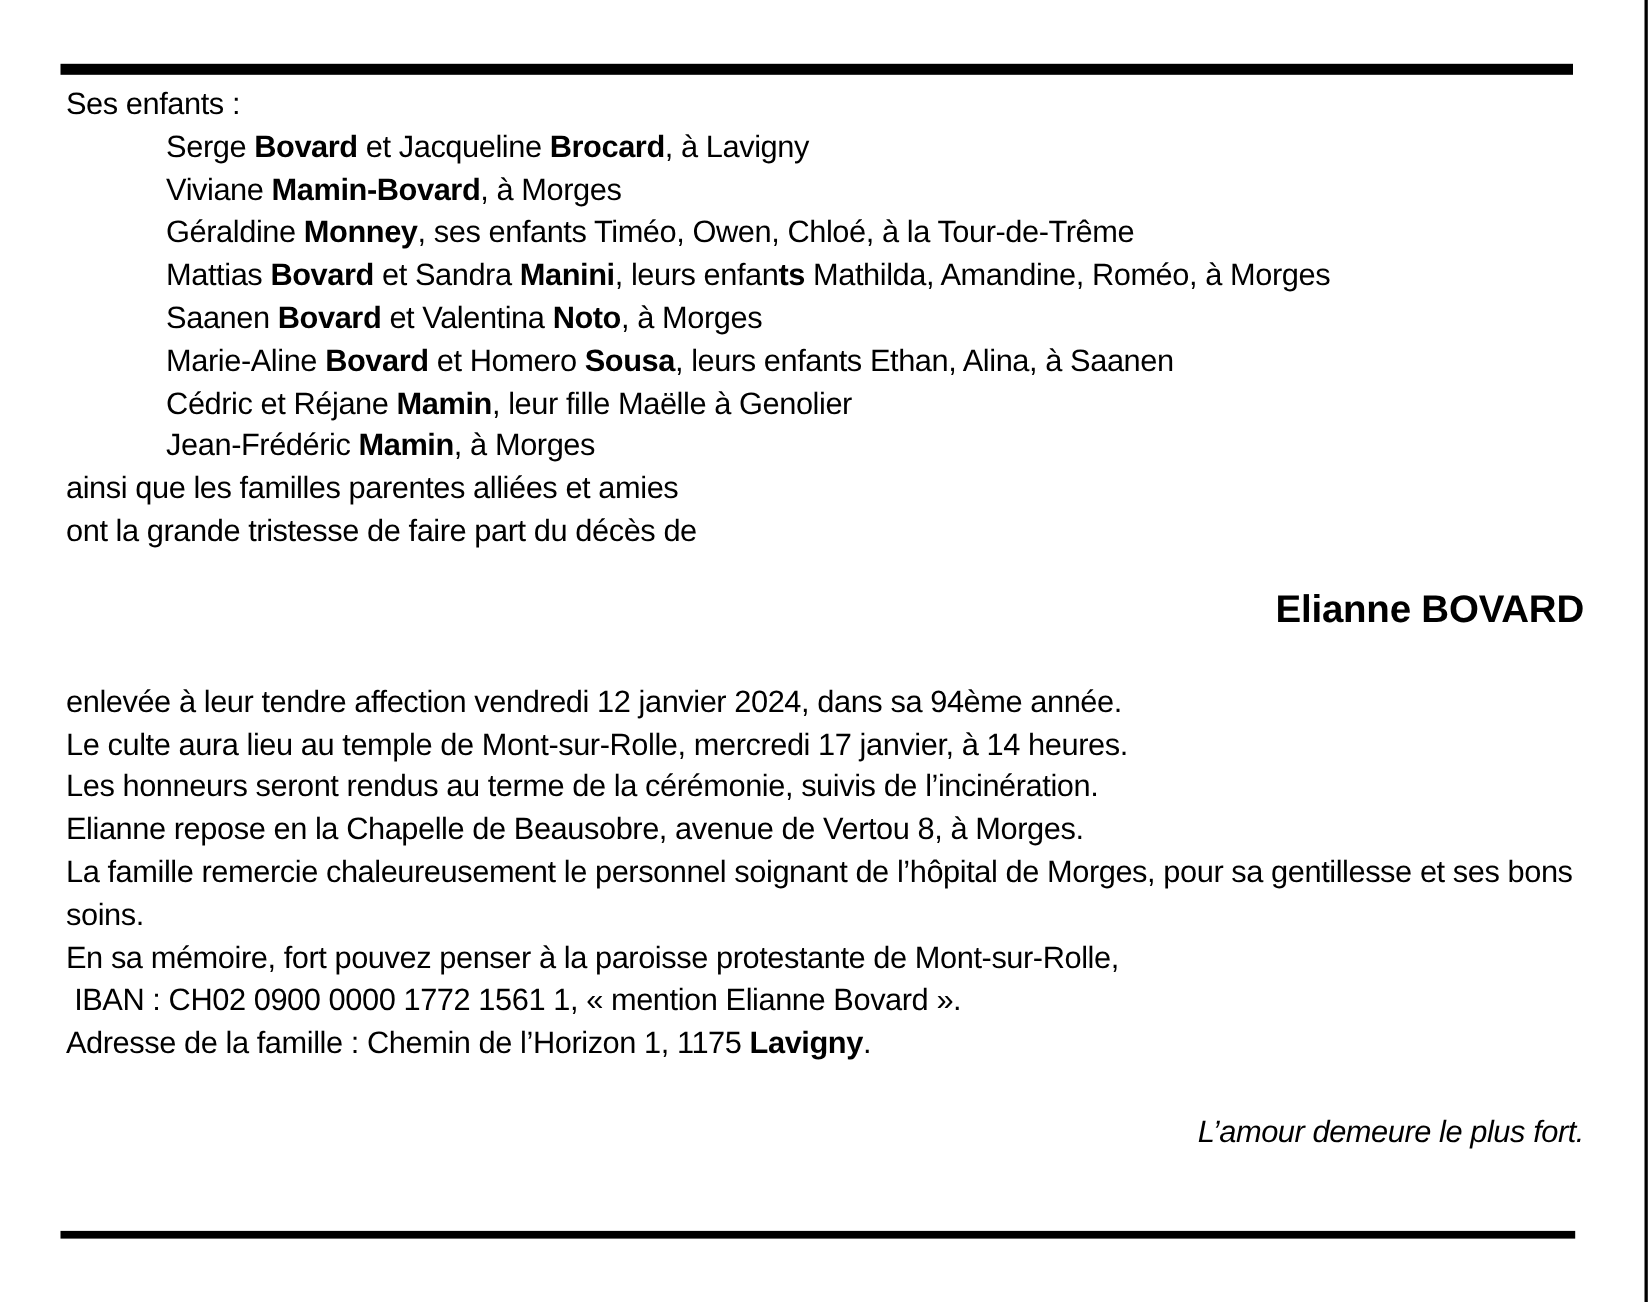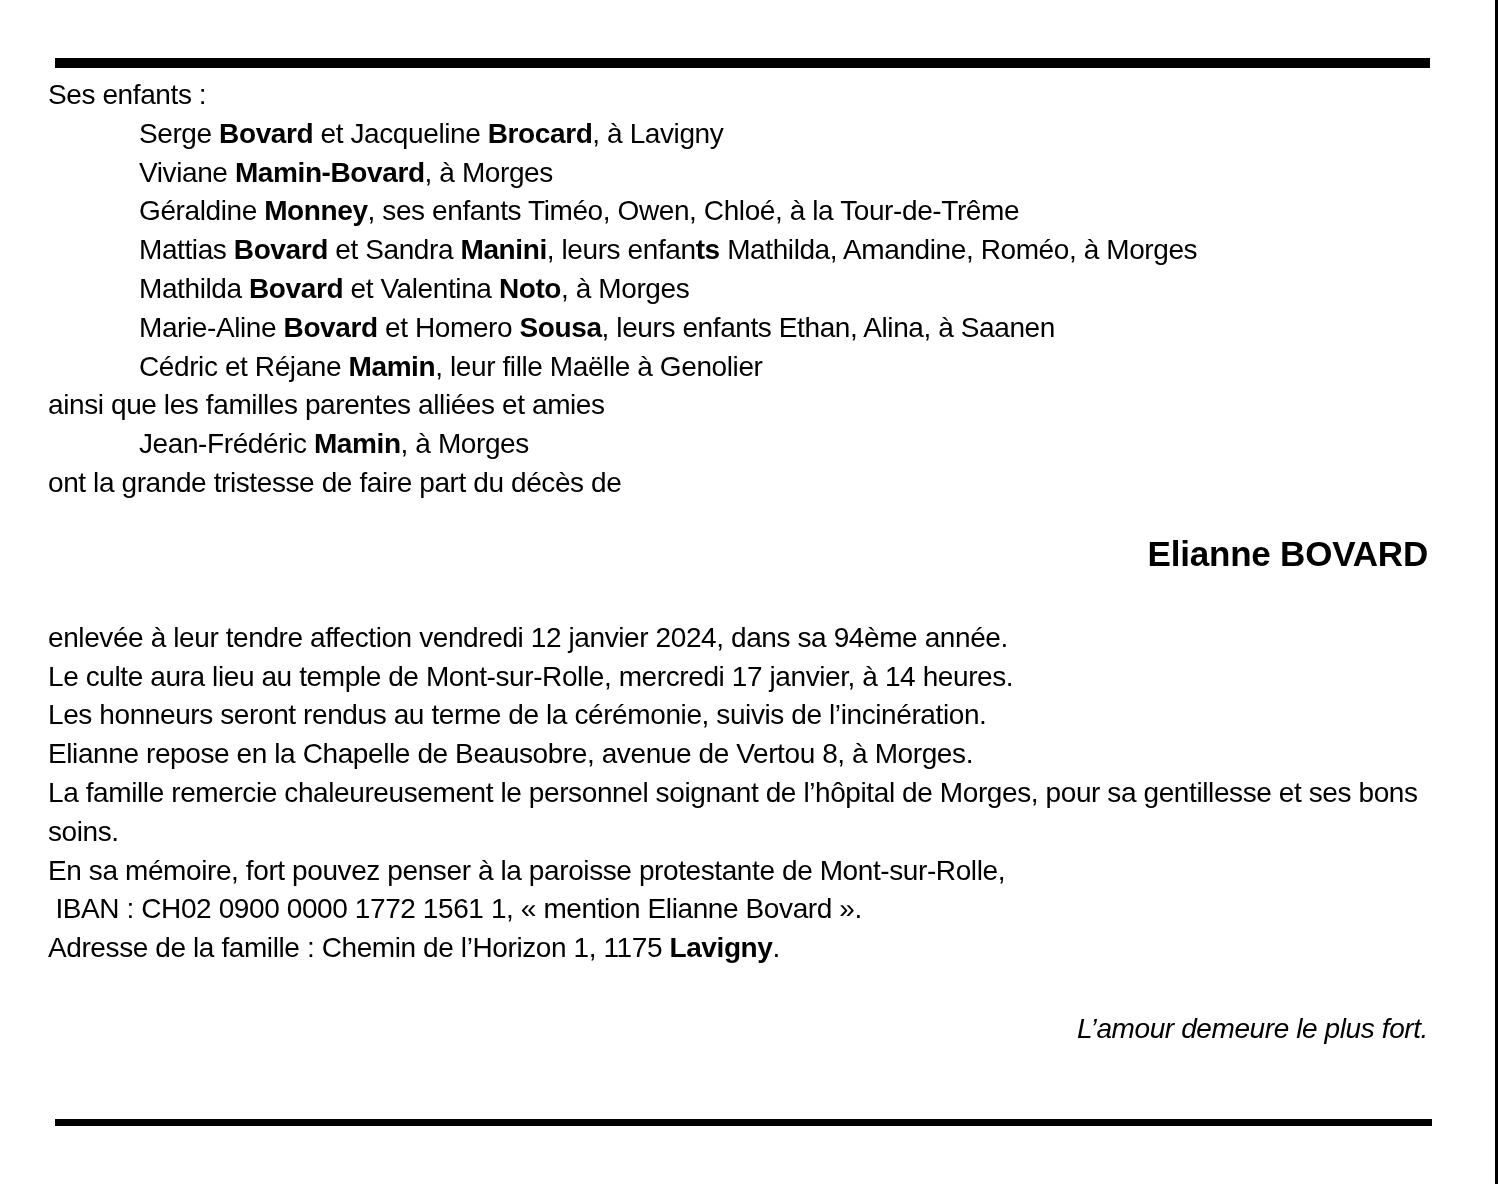--- a/index.html
+++ b/index.html
@@ -12,21 +12,21 @@
     overflow: hidden;
     font-family: "Liberation Sans", "DejaVu Sans", sans-serif;
   }
   .rule { position: absolute; background: #000000; }
   #top-rule    { left: 55px; top: 58px;  width: 1375px; height: 10px; }
   #bottom-rule { left: 55px; top: 1119px; width: 1377px; height: 7px; }
   #right-border { position: absolute; top: 0; right: 0; width: 3px; height: 1184px; background: #000000; }
 
   .content {
     position: absolute;
-    left: 48px;
+    left: 60px;
     top: 76px;
     width: 1380px;
     font-size: 28px;
     line-height: 38.8px;
     letter-spacing: -0.4px;
   }
   .line { margin: 0; white-space: pre-wrap; }
   .indent { padding-left: 91px; }
   .b { font-weight: bold; }
 
@@ -53,25 +53,25 @@
 <div id="right-border"></div>
 
 <main class="content">
 
   <section>
       <p class="line"><span>Ses enfants :</span></p>
       <p class="line indent"><span>Serge </span><span class="b">Bovard</span><span> et Jacqueline </span><span class="b">Brocard</span><span>, à Lavigny</span></p>
       <p class="line indent"><span>Viviane </span><span class="b">Mamin-Bovard</span><span>, à Morges</span></p>
       <p class="line indent"><span>Géraldine </span><span class="b">Monney</span><span>, ses enfants Timéo, Owen, Chloé, à la Tour-de-Trême</span></p>
       <p class="line indent"><span>Mattias </span><span class="b">Bovard</span><span> et Sandra </span><span class="b">Manini</span><span>, leurs enfan</span><span class="b">ts</span><span> Mathilda, Amandine, Roméo, à Morges</span></p>
-      <p class="line indent"><span>Mathilda </span><span class="b">Bovard</span><span> et Valentina </span><span class="b">Noto</span><span>, à Morges</span></p>
+      <p class="line indent"><span>Saanen </span><span class="b">Bovard</span><span> et Valentina </span><span class="b">Noto</span><span>, à Morges</span></p>
       <p class="line indent"><span>Marie-Aline </span><span class="b">Bovard</span><span> et Homero </span><span class="b">Sousa</span><span>, leurs enfants Ethan, Alina, à Saanen</span></p>
       <p class="line indent"><span>Cédric et Réjane </span><span class="b">Mamin</span><span>, leur fille Maëlle à Genolier</span></p>
+      <p class="line indent"><span>Jean-Frédéric </span><span class="b">Mamin</span><span>, à Morges</span></p>
       <p class="line"><span>ainsi que les familles parentes alliées et amies</span></p>
-      <p class="line indent"><span>Jean-Frédéric </span><span class="b">Mamin</span><span>, à Morges</span></p>
       <p class="line"><span>ont la grande tristesse de faire part du décès de</span></p>
     </section>
 
   <h1 class="deceased-name">Elianne BOVARD</h1>
 
   <section class="details">
       <p class="line"><span>enlevée à leur tendre affection vendredi 12 janvier 2024, dans sa 94ème année.</span></p>
       <p class="line"><span>Le culte aura lieu au temple de Mont-sur-Rolle, mercredi 17 janvier, à 14 heures.</span></p>
       <p class="line"><span>Les honneurs seront rendus au terme de la cérémonie, suivis de l’incinération.</span></p>
       <p class="line"><span>Elianne repose en la Chapelle de Beausobre, avenue de Vertou 8, à Morges.</span></p>

